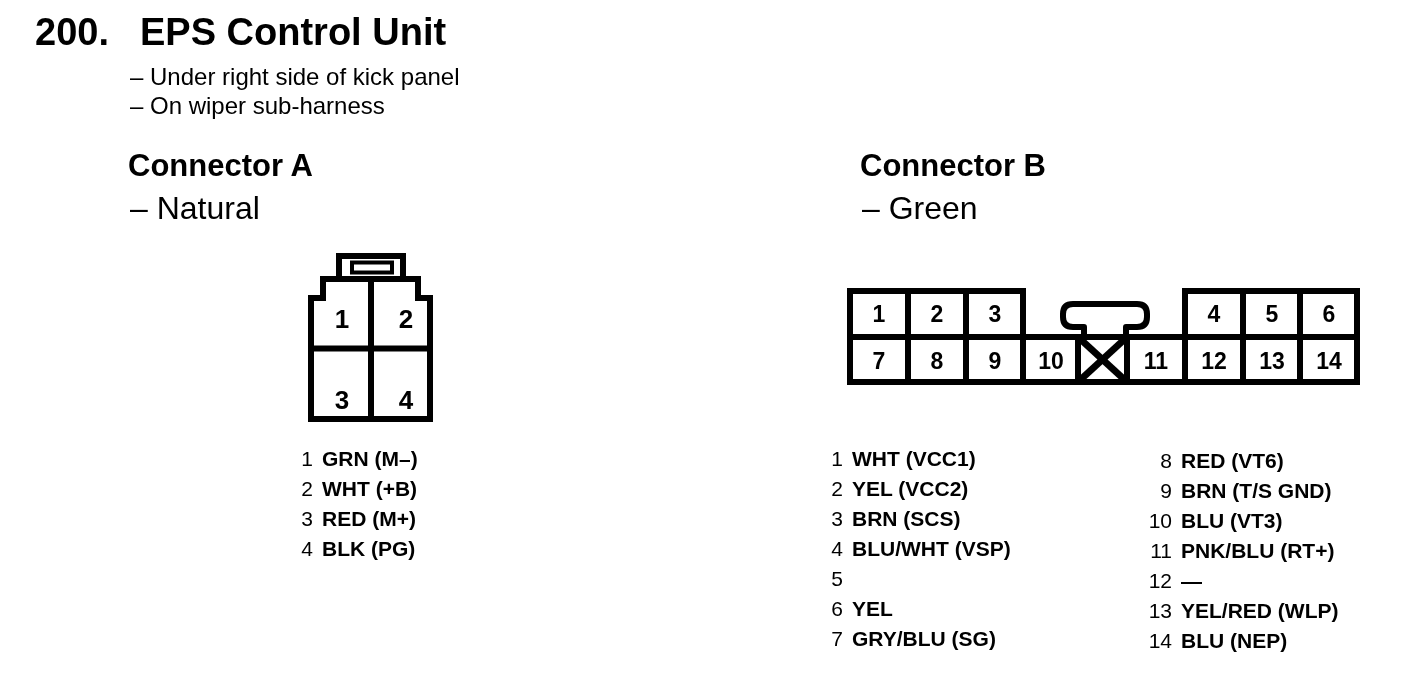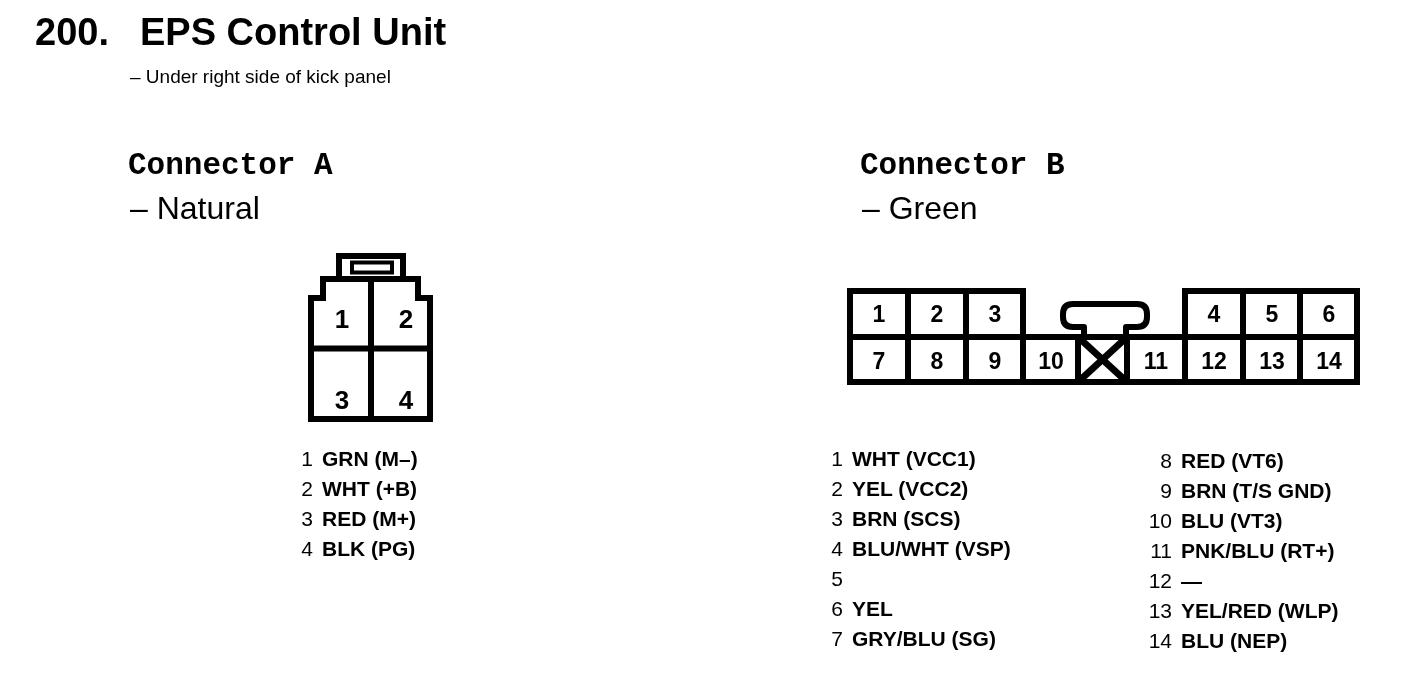--- a/index.html
+++ b/index.html
@@ -2,22 +2,22 @@
 <html><head>
 <meta charset="utf-8">
 <style>
   html,body{margin:0;padding:0;}
   body{
     width:1408px;height:694px;background:#ffffff;color:#000000;
     font-family:"Liberation Sans", sans-serif;position:relative;overflow:hidden;
   }
   .abs{position:absolute;}
   .t-num,.t-title{font-size:38px;font-weight:bold;line-height:40px;white-space:nowrap;}
-  .loc-notes div{font-size:19px;line-height:29px;white-space:nowrap;}
-  .conn-heading{font-size:31px;font-weight:bold;line-height:31px;white-space:nowrap;font-family:Liberation Mono, monospace;}
+  .loc-notes div{font-size:24px;line-height:29px;white-space:nowrap;}
+  .conn-heading{font-size:31px;font-weight:bold;line-height:31px;white-space:nowrap;}
   .color-note{font-size:32px;line-height:26px;white-space:nowrap;}
   .pin-list{font-size:21px;}
   .pin-row{display:flex;align-items:flex-start;}
   .pin-num{display:inline-block;text-align:right;line-height:30px;flex:0 0 auto;}
   .pin-label{line-height:30px;white-space:nowrap;font-weight:bold;}
   .pin-note{line-height:27px;white-space:nowrap;}
   .numw13{width:13px;margin-right:9px;}
   .numw26{width:26px;margin-right:9px;}
   svg .shape{fill:#ffffff;stroke:#000000;stroke-width:6;}
   svg .ln{stroke:#000000;stroke-width:6;fill:none;}
@@ -28,20 +28,21 @@
 </head>
 <body>
 
 <div>
 
   <span class="abs t-num" style="left:35px;top:12px">200.</span>
   <span class="abs t-title" style="left:140px;top:12px">EPS Control Unit</span>
 
   <div class="abs loc-notes" style="left:130px;top:62px">
     <div>– Under right side of kick panel</div>
+    <div>– On wiper sub-harness</div>
   </div>
 
   <div class="abs conn-heading" style="left:128px;top:150px">Connector A</div>
   <div class="abs color-note" style="left:130px;top:195px">– Natural</div>
 
   <svg class="abs" style="left:305px;top:250px" width="132" height="172" viewBox="305 250 132 172">
     <path class="shape" d="M323,279 L418,279 L418,298 L430,298 L430,419 L311,419 L311,298 L323,298 Z"></path>
     <rect class="shape" x="339" y="256" width="64" height="23"></rect>
     <rect x="352" y="262.5" width="40" height="10" fill="#ffffff" stroke="#000000" stroke-width="4"></rect>
     <line class="ln" x1="371" y1="281" x2="371" y2="417"></line>

